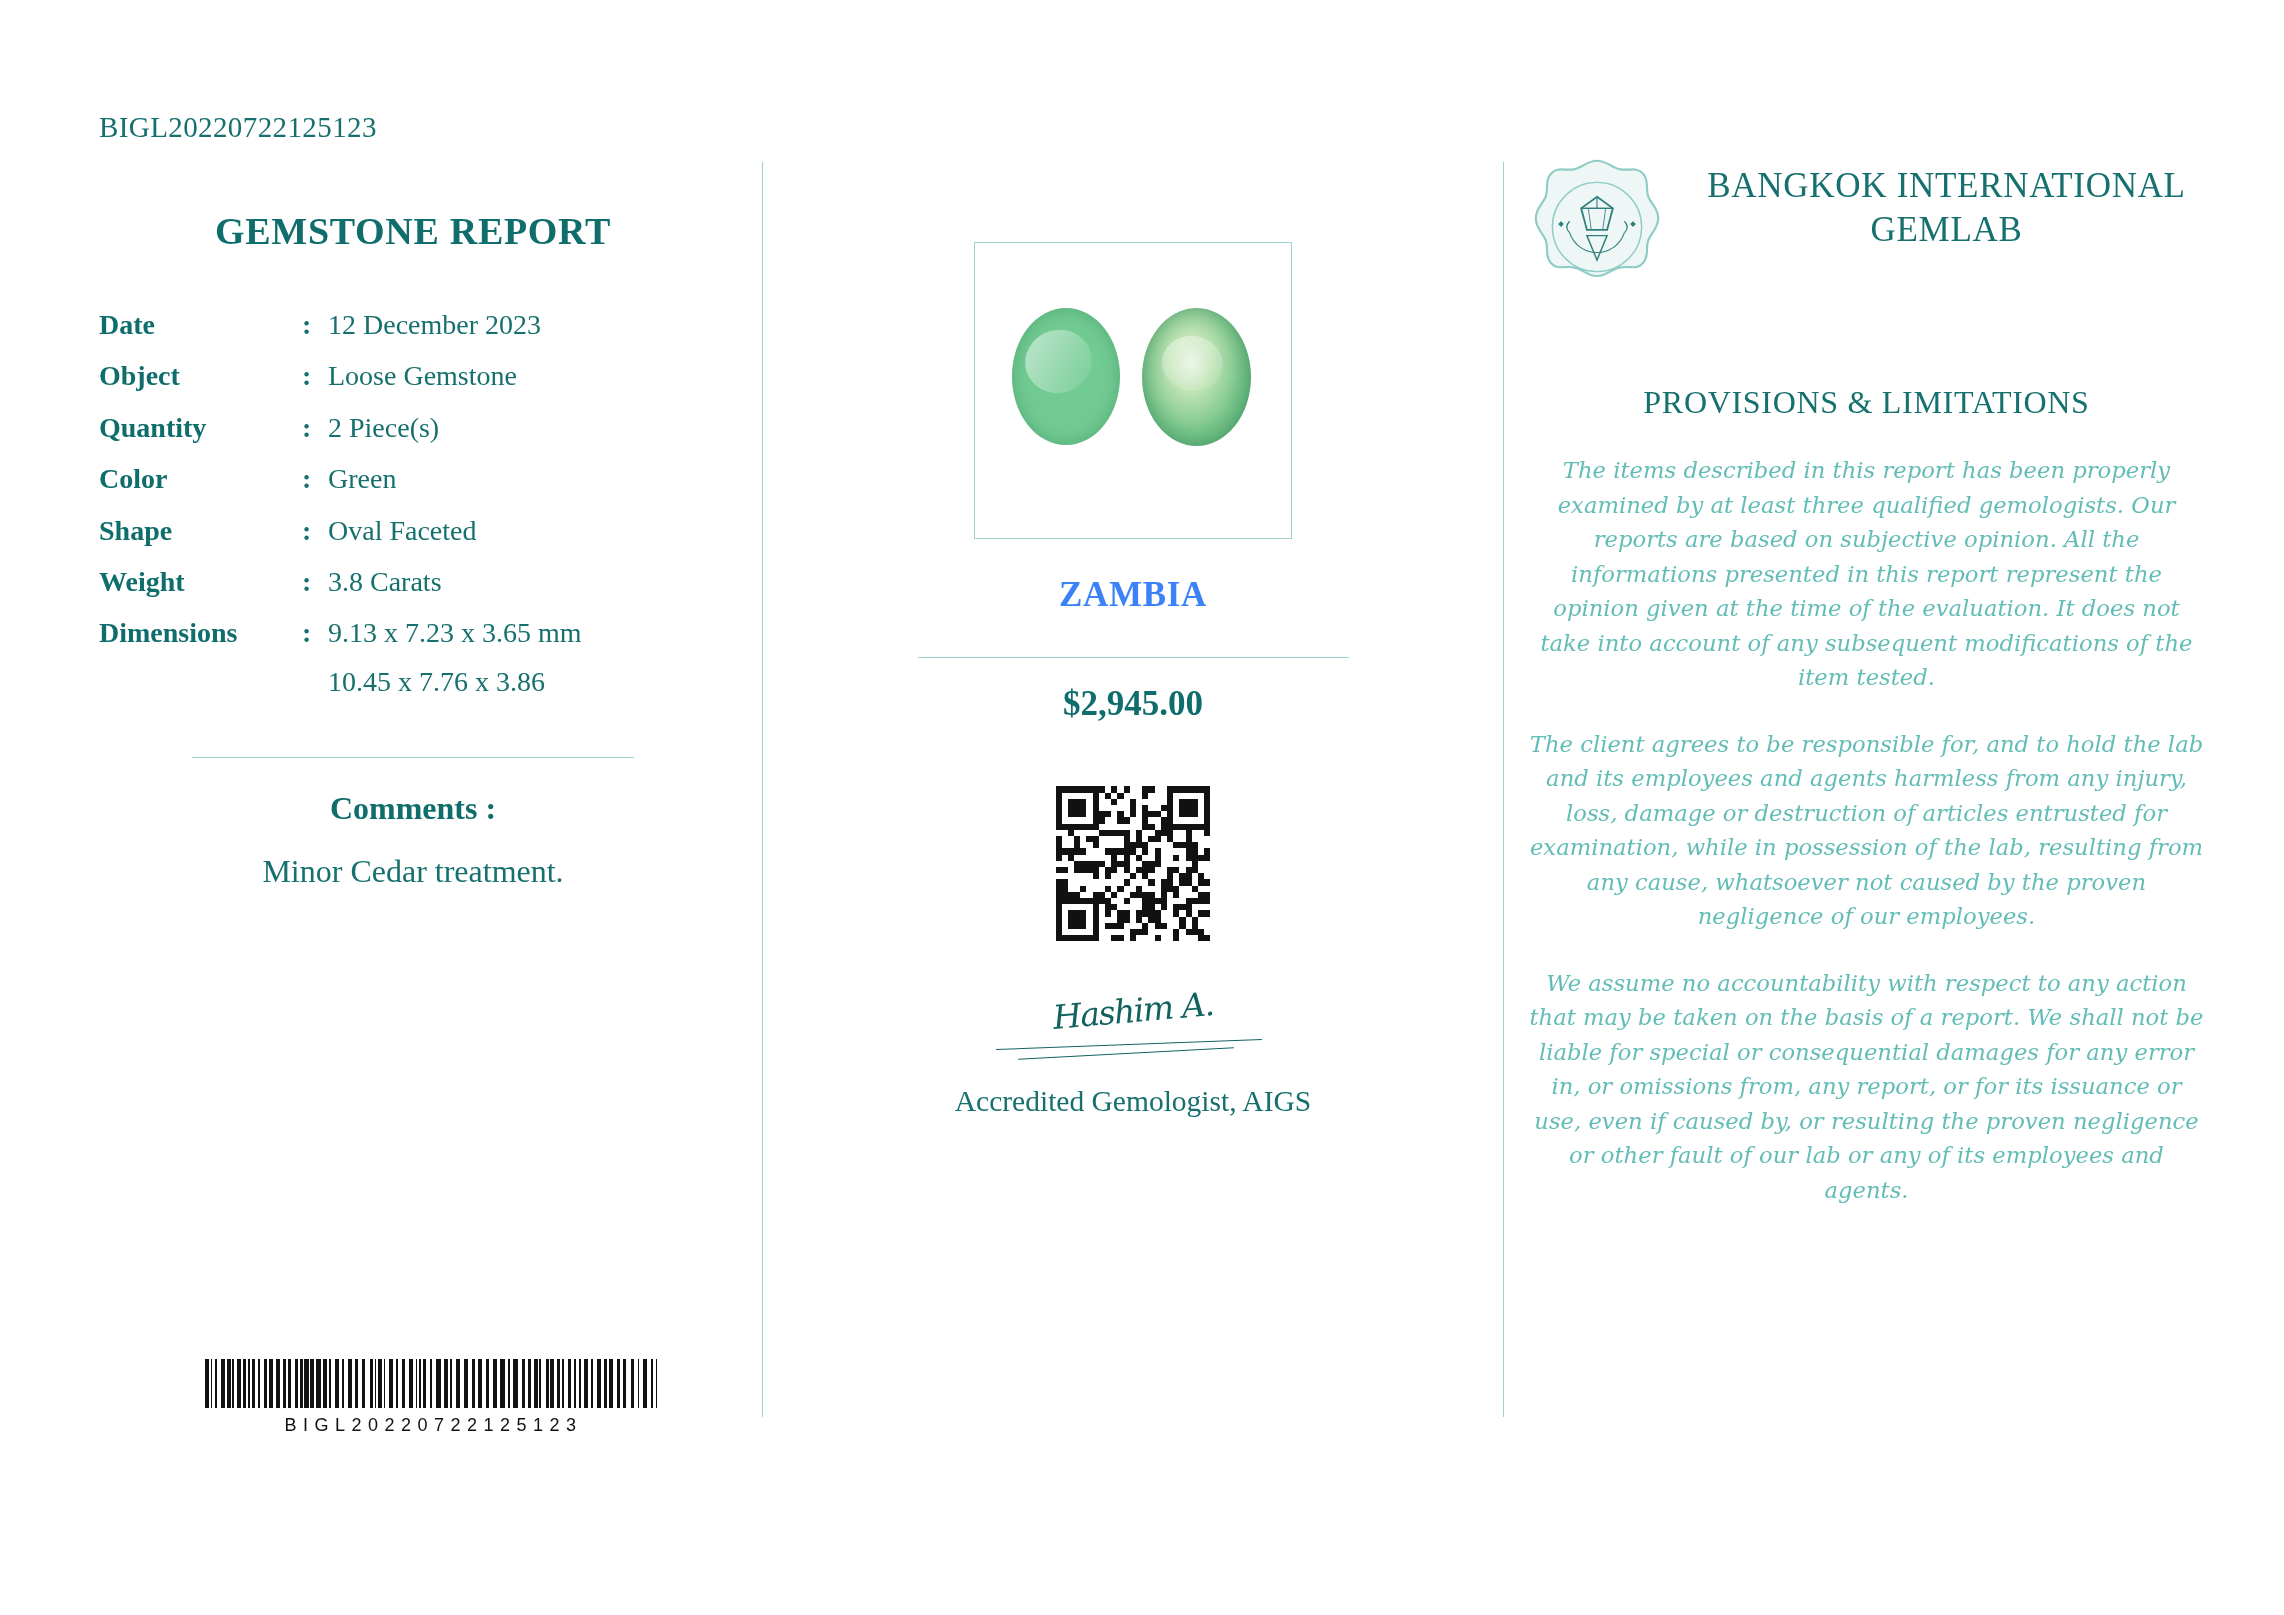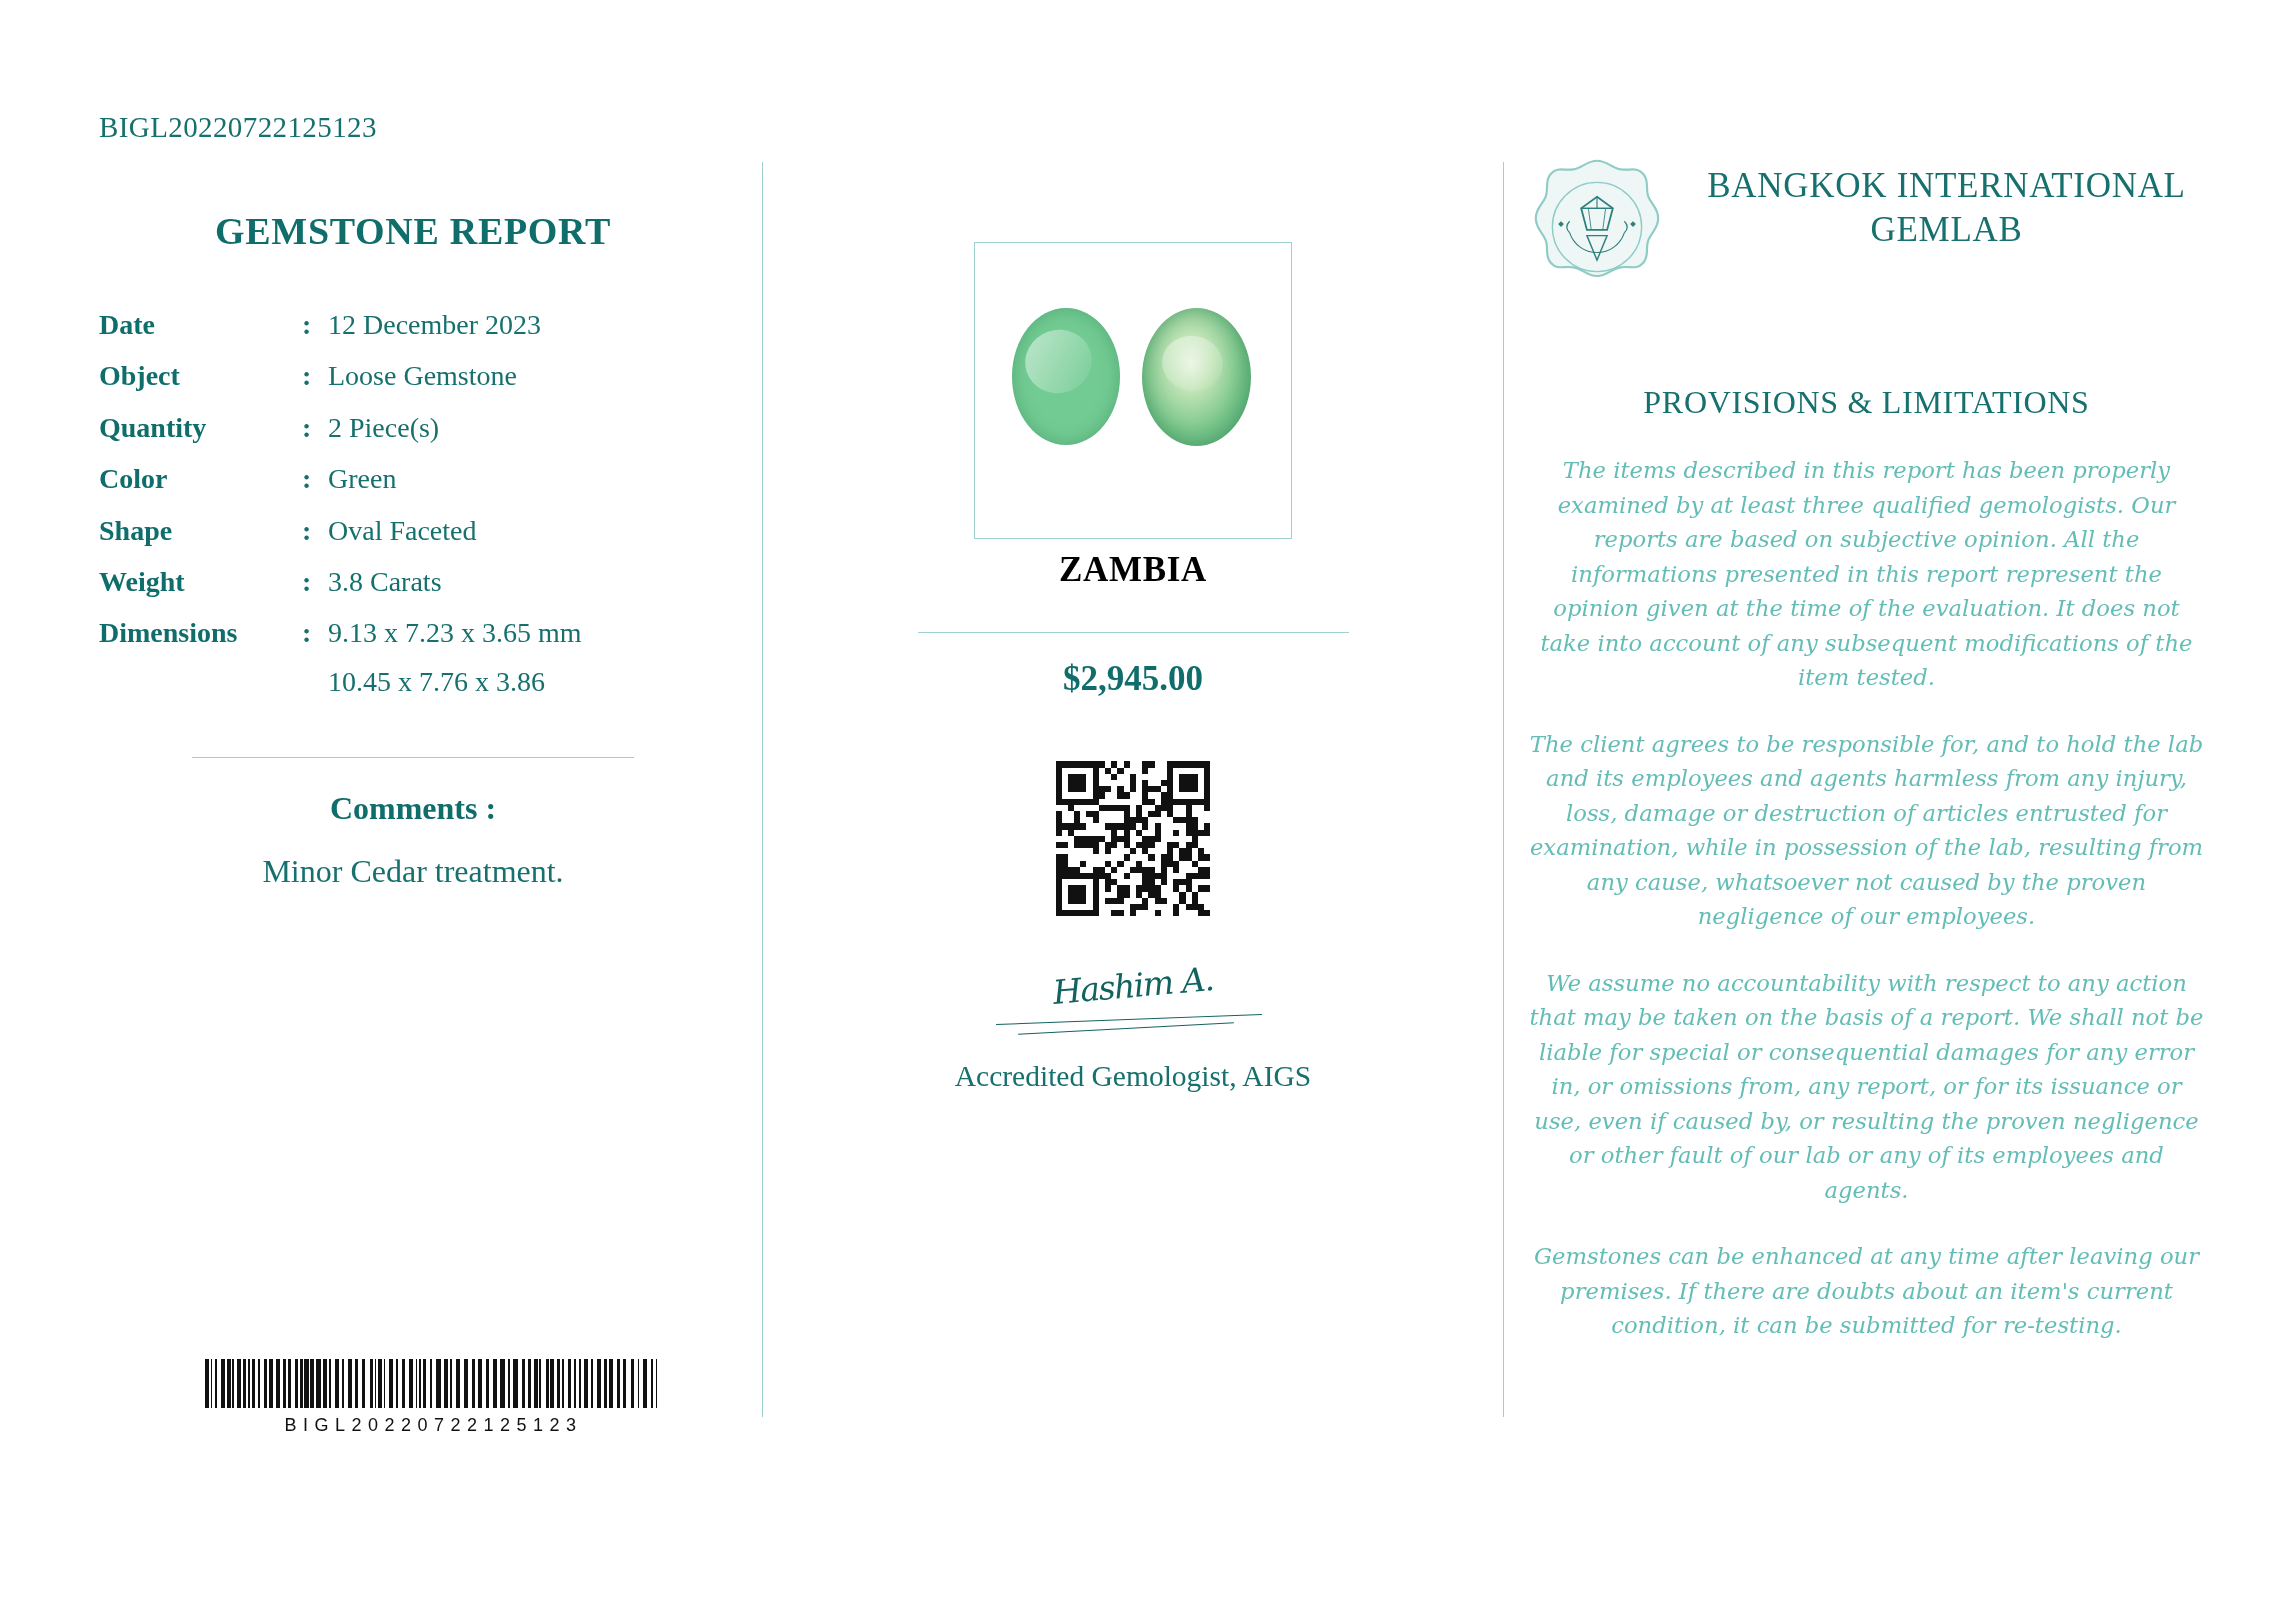--- a/index.html
+++ b/index.html
@@ -202,23 +202,23 @@
   }
 
   .origin-label {
     font-size: 33px;
     margin-top: 45px;
     color: #16706e;
   }
   .origin-value {
     font-size: 35px;
     font-weight: bold;
-    margin-top: 11px;
+    margin-top: 36px;
     letter-spacing: 0.7px;
-    color: #000000;
+    color: #3b82f6;
   }
   .hr-center {
     width: 431px;
     height: 1.4px;
     background: #9fd2ce;
     margin: 42px auto 0 auto;
   }
   .value-label {
     font-size: 33px;
     margin-top: 32px;
@@ -1128,17 +1128,16 @@
         </svg>
       </div>
       <div class="brand-name">BANGKOK INTERNATIONAL GEMLAB</div>
     </div>
 
     <div class="prov-title">PROVISIONS &amp; LIMITATIONS</div>
 
     <div class="prov-p">The items described in this report has been properly examined by at least three qualified gemologists. Our reports are based on subjective opinion. All the informations presented in this report represent the opinion given at the time of the evaluation. It does not take into account of any subsequent modifications of the item tested.</div>
     <div class="prov-p">The client agrees to be responsible for, and to hold the lab and its employees and agents harmless from any injury, loss, damage or destruction of articles entrusted for examination, while in possession of the lab, resulting from any cause, whatsoever not caused by the proven negligence of our employees.</div>
     <div class="prov-p">We assume no accountability with respect to any action that may be taken on the basis of a report. We shall not be liable for special or consequential damages for any error in, or omissions from, any report, or for its issuance or use, even if caused by, or resulting the proven negligence or other fault of our lab or any of its employees and agents.</div>
-    <div class="prov-p">Gemstones can be enhanced at any time after leaving our premises. If there are doubts about an item's current condition, it can be submitted for re-testing.</div>
   </div>
 
 </div>
 
 
 </body></html>

